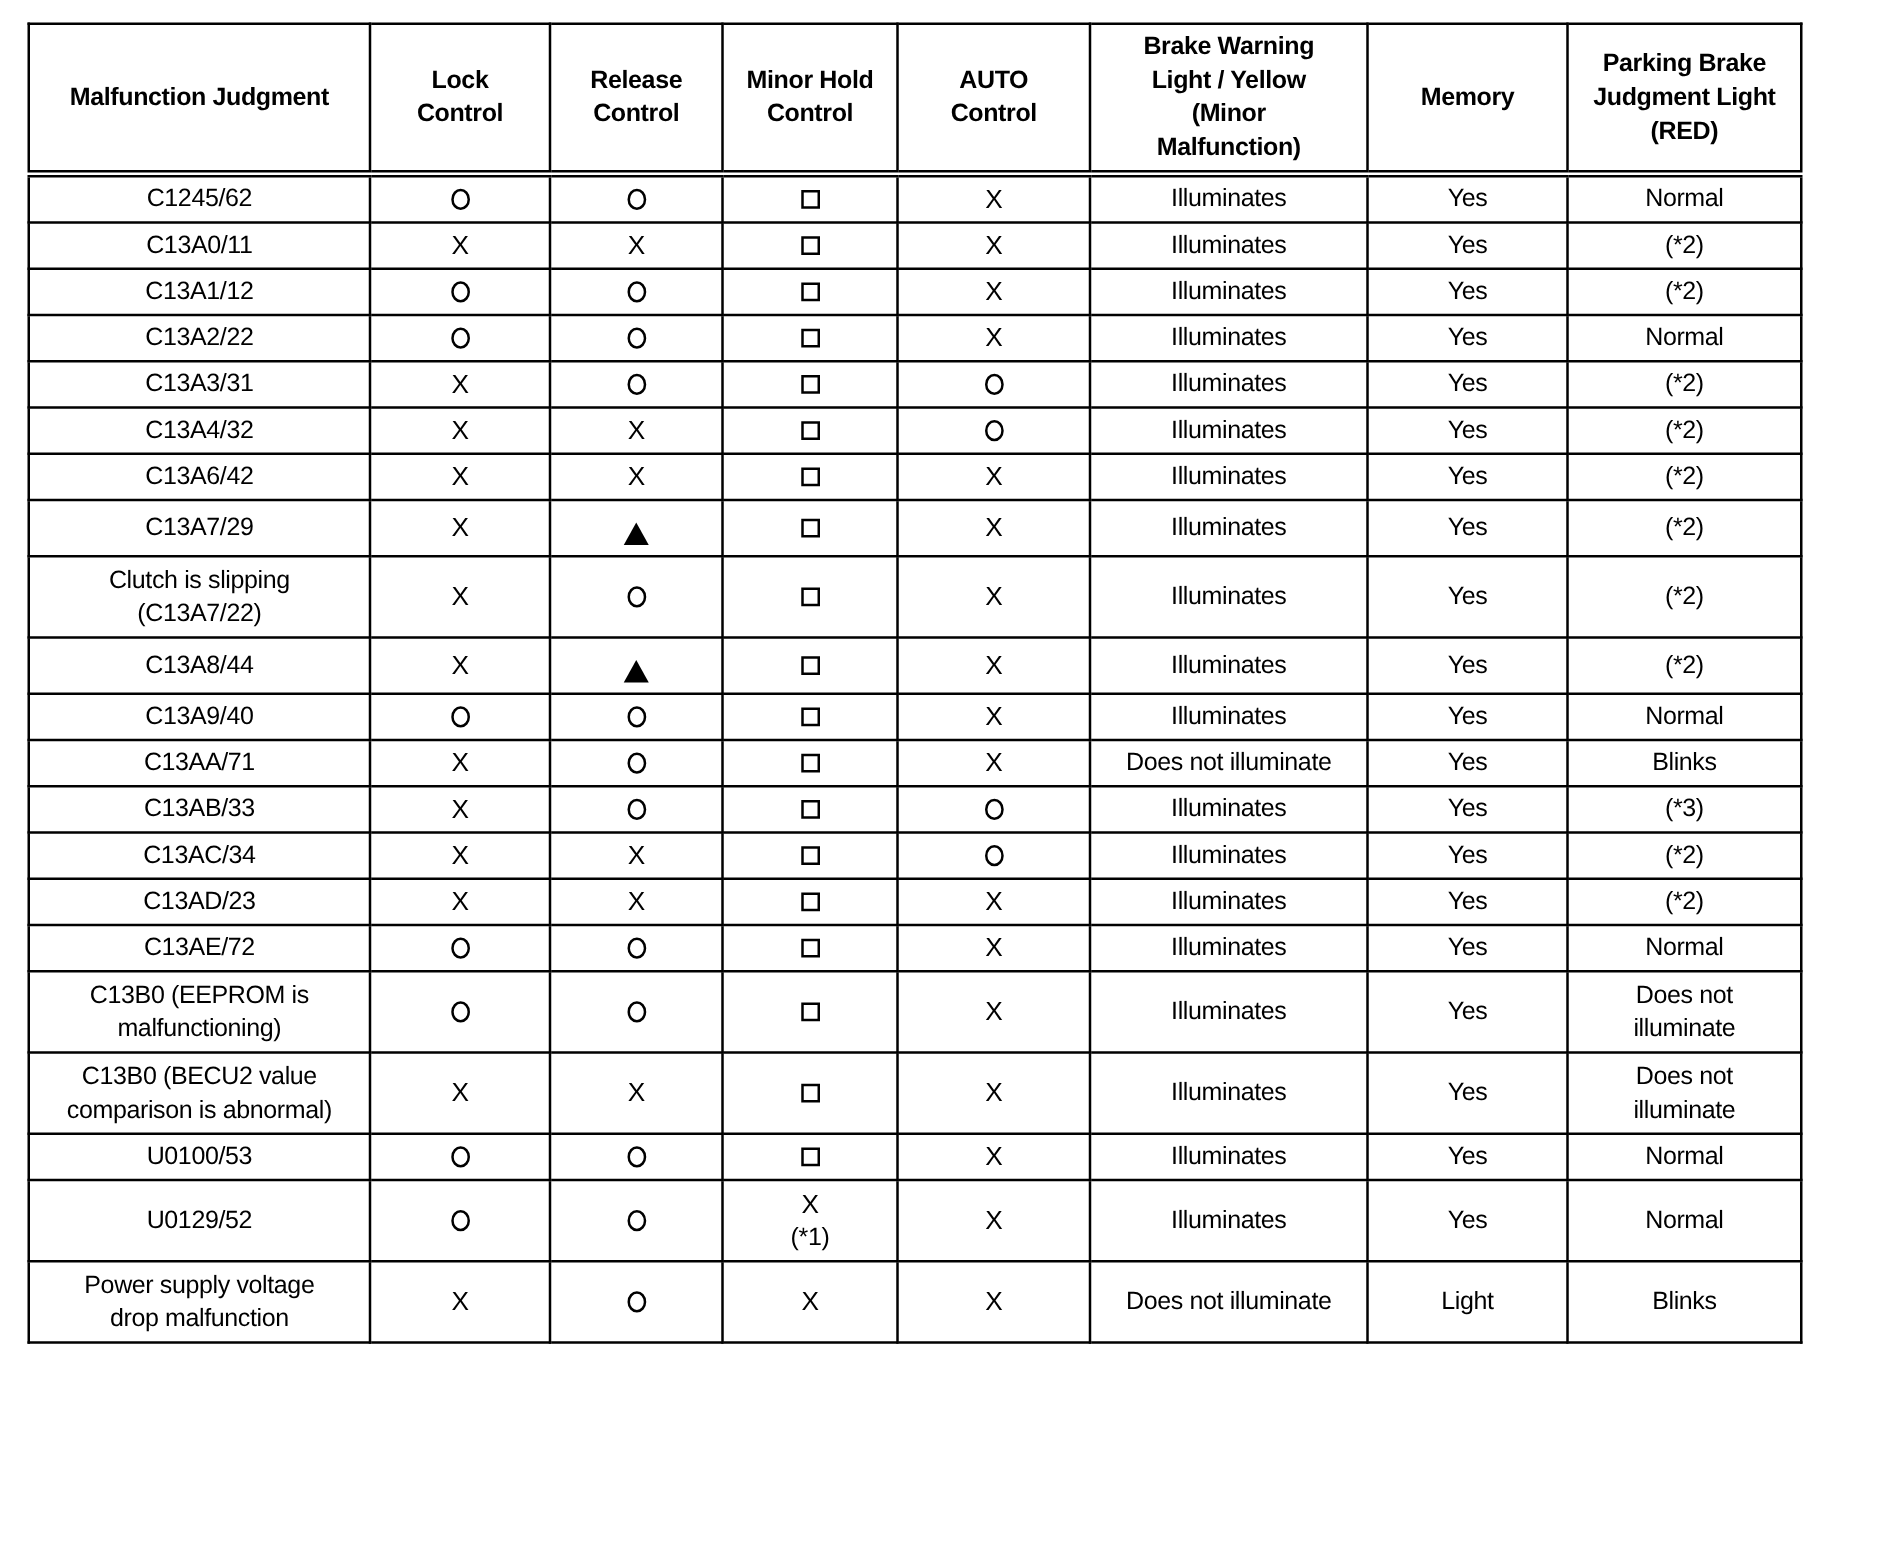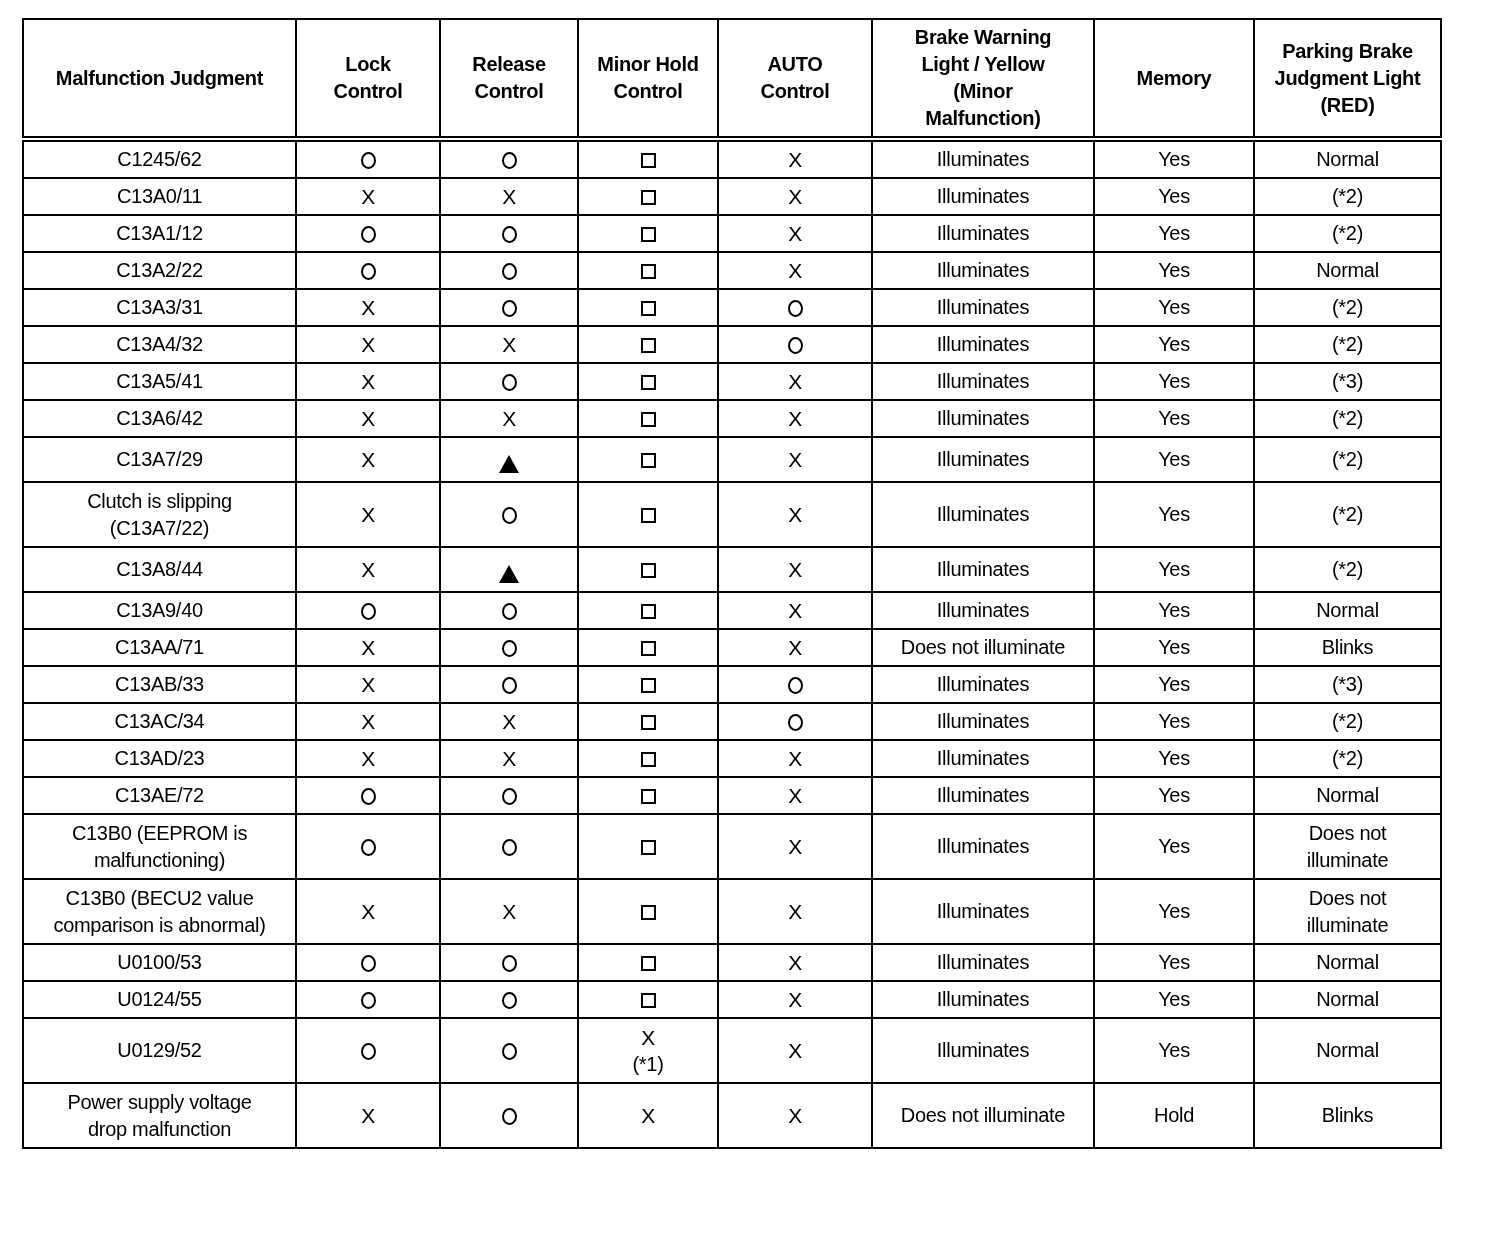--- a/index.html
+++ b/index.html
@@ -195,38 +195,20 @@
         <td><span class="sym square"></span></td>
         <td><span class="sym circle"></span></td>
         <td>Illuminates</td>
         <td>Yes</td>
         <td>
           <span class="sub">(*2)</span>
         </td>
       </tr>
       <tr class="h1">
         <td>
-          <span class="sub">C13A5/41</span>
-        </td>
-        <td>
-          <span class="xmark sub">X</span>
-        </td>
-        <td><span class="sym circle"></span></td>
-        <td><span class="sym square"></span></td>
-        <td>
-          <span class="xmark sub">X</span>
-        </td>
-        <td>Illuminates</td>
-        <td>Yes</td>
-        <td>
-          <span class="sub">(*3)</span>
-        </td>
-      </tr>
-      <tr class="h1">
-        <td>
           <span class="sub">C13A6/42</span>
         </td>
         <td>
           <span class="xmark sub">X</span>
         </td>
         <td>
           <span class="xmark sub">X</span>
         </td>
         <td><span class="sym square"></span></td>
         <td>
@@ -446,36 +428,20 @@
         <td><span class="sym square"></span></td>
         <td>
           <span class="xmark sub">X</span>
         </td>
         <td>Illuminates</td>
         <td>Yes</td>
         <td>
           <span class="sub">Normal</span>
         </td>
       </tr>
-      <tr class="h1">
-        <td>
-          <span class="sub">U0124/55</span>
-        </td>
-        <td><span class="sym circle"></span></td>
-        <td><span class="sym circle"></span></td>
-        <td><span class="sym square"></span></td>
-        <td>
-          <span class="xmark sub">X</span>
-        </td>
-        <td>Illuminates</td>
-        <td>Yes</td>
-        <td>
-          <span class="sub">Normal</span>
-        </td>
-      </tr>
       <tr class="h3">
         <td>
           <span class="sub">U0129/52</span>
         </td>
         <td><span class="sym circle"></span></td>
         <td><span class="sym circle"></span></td>
         <td>
           <span class="xmark sub">X</span>
           <span class="sub">(*1)</span>
         </td>
@@ -497,19 +463,19 @@
           <span class="xmark sub">X</span>
         </td>
         <td><span class="sym circle"></span></td>
         <td>
           <span class="xmark sub">X</span>
         </td>
         <td>
           <span class="xmark sub">X</span>
         </td>
         <td>Does not illuminate</td>
-        <td>Hold</td>
+        <td>Light</td>
         <td>
           <span class="sub">Blinks</span>
         </td>
       </tr>
     </tbody>
 </table>
 
 </body></html>

